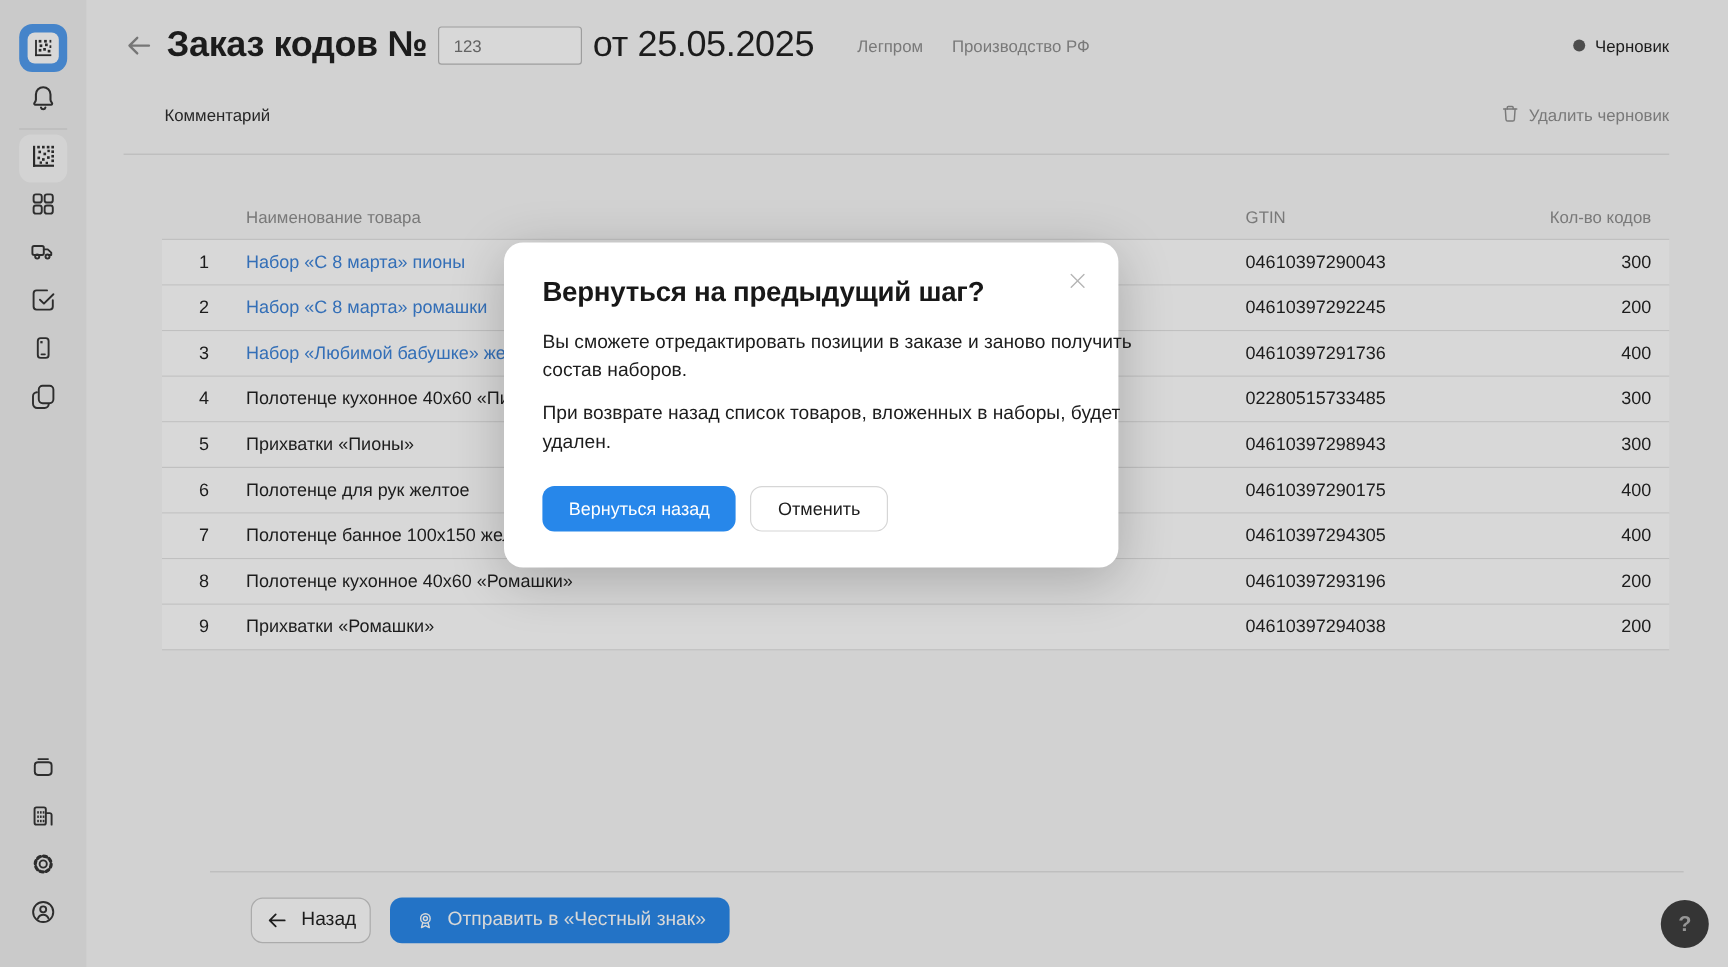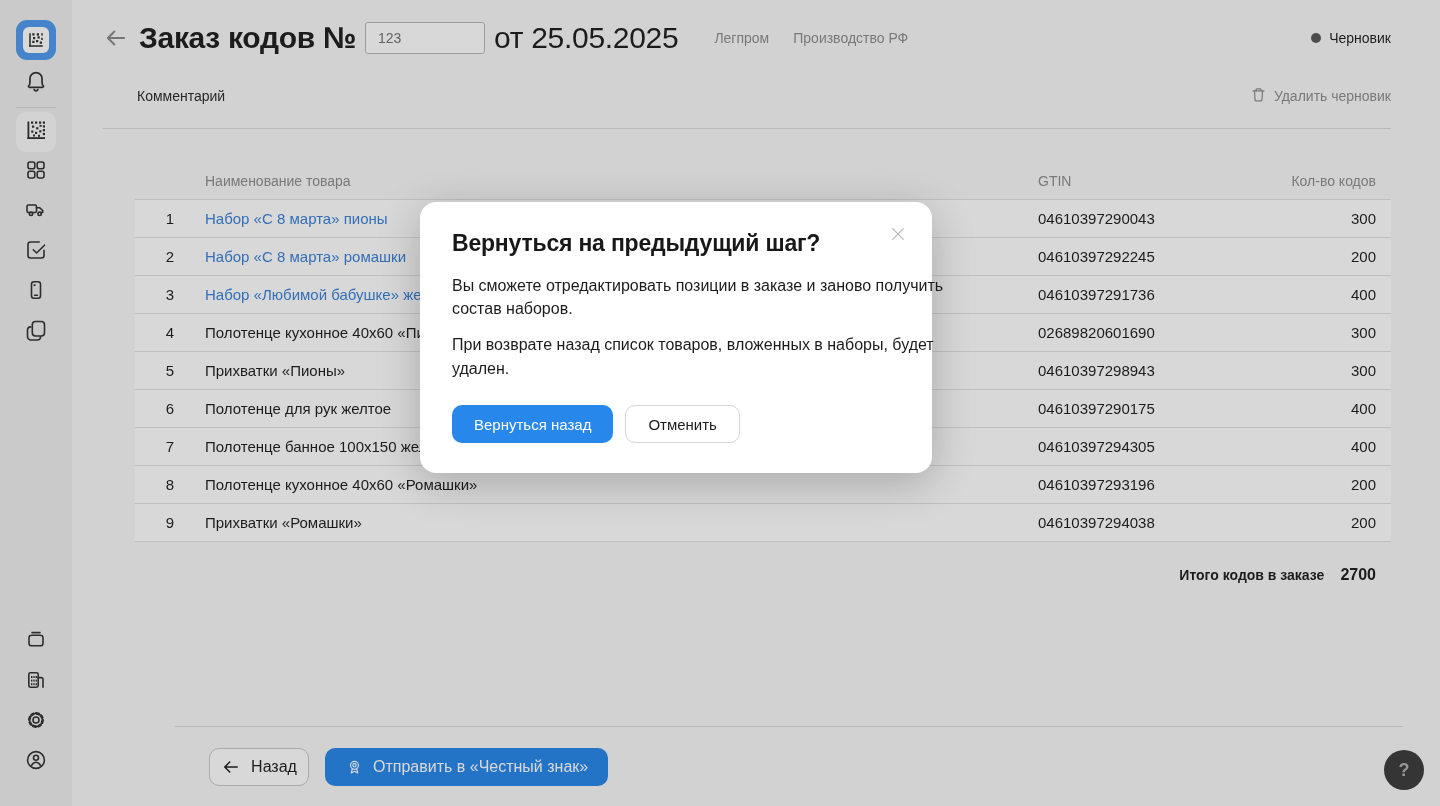--- a/index.html
+++ b/index.html
@@ -286,21 +286,21 @@
   <div class="trow">
     <div class="cell num">3</div>
     <div class="cell name link">Набор «Любимой бабушке» желтый</div>
     <div class="cell gtin">04610397291736</div>
     <div class="cell qty">400</div>
   </div>
 
   <div class="trow">
     <div class="cell num">4</div>
     <div class="cell name">Полотенце кухонное 40х60 «Пионы»</div>
-    <div class="cell gtin">02689820601690</div>
+    <div class="cell gtin">02280515733485</div>
     <div class="cell qty">300</div>
   </div>
 
   <div class="trow">
     <div class="cell num">5</div>
     <div class="cell name">Прихватки  «Пионы»</div>
     <div class="cell gtin">04610397298943</div>
     <div class="cell qty">300</div>
   </div>
 
@@ -325,24 +325,20 @@
     <div class="cell qty">200</div>
   </div>
 
   <div class="trow">
     <div class="cell num">9</div>
     <div class="cell name">Прихватки  «Ромашки»</div>
     <div class="cell gtin">04610397294038</div>
     <div class="cell qty">200</div>
   </div>
 </div>
-    <div class="total-row">
-      <span class="total-label">Итого кодов  в заказе</span>
-      <span class="total-value">2700</span>
-    </div>
   </div>
 
   <div class="footer">
     <div class="hr2"></div>
     <div class="footer-btns">
       <button class="btn btn-back">
         <span style="display:flex;">
           <svg width="20" height="20" viewBox="0 0 24 24" fill="none" stroke="#1f1f1f" stroke-width="1.8" stroke-linecap="round" stroke-linejoin="round">
             <path d="M19.5 12h-15M10.5 6l-6 6 6 6"></path>
           </svg>

